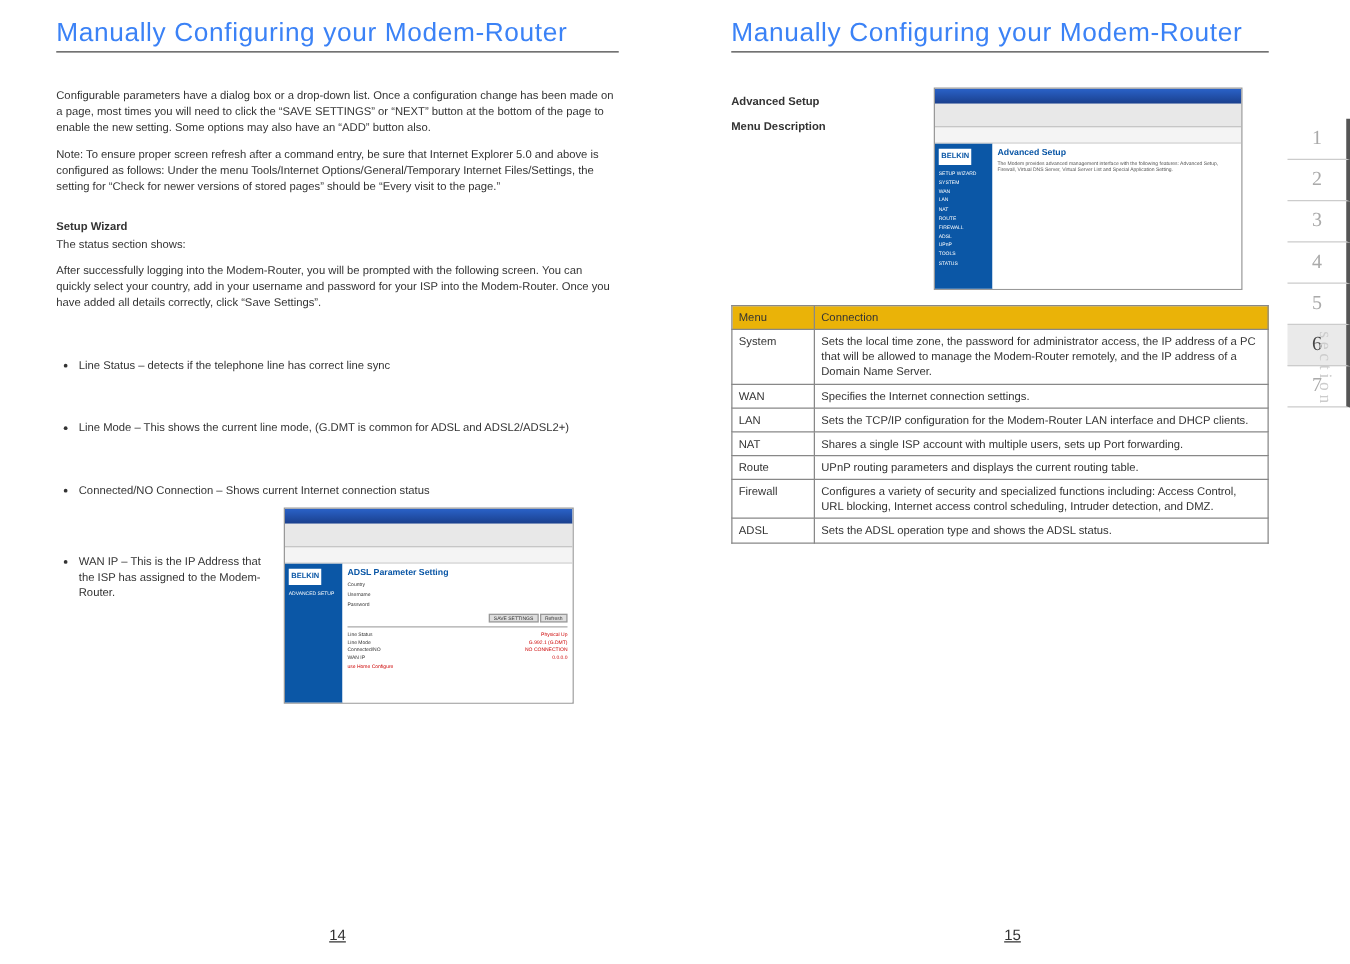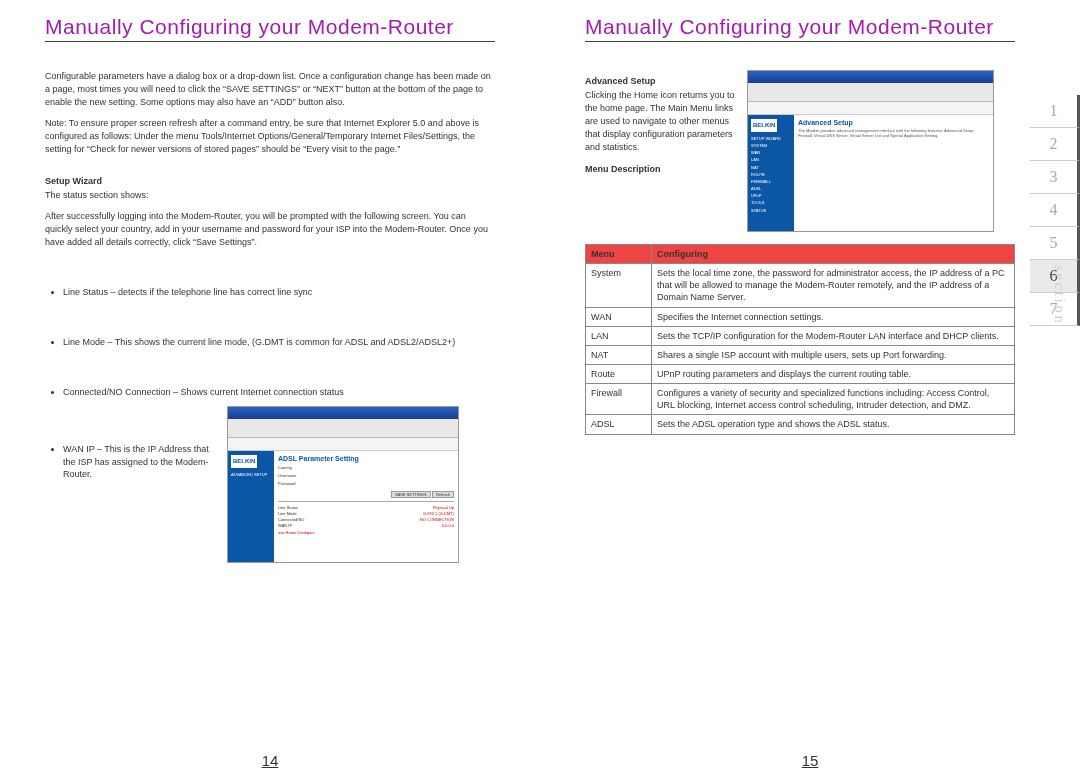--- a/index.html
+++ b/index.html
@@ -22,21 +22,21 @@
     padding: 15px 45px 10px 45px;
     box-sizing: border-box;
     position: relative;
   }
   .page-right { padding-right: 65px; }
   .page-title {
     font-family: "Arial Narrow", Arial, sans-serif;
     font-size: 21px;
     font-weight: 300;
     letter-spacing: 0.5px;
-    color: #a21caf;
+    color: #3b82f6;
     margin: 0 0 2px 0;
   }
   .hr {
     border: none;
     border-top: 1px solid #444;
     margin: 0 0 28px 0;
   }
   .h2 {
     font-weight: bold;
     font-size: 9px;
@@ -101,22 +101,22 @@
     font-size: 9px;
   }
   table.menu-table th, table.menu-table td {
     border: 1px solid #888;
     padding: 3px 5px;
     text-align: left;
     vertical-align: top;
     line-height: 1.35;
   }
   table.menu-table th {
-    background: #ef4444;
-    font-weight: bold;
+    background: #eab308;
+    font-weight: normal;
   }
   table.menu-table th:first-child, table.menu-table td:first-child { width: 55px; }
 
   .section-tabs {
     position: absolute;
     right: 0;
     top: 95px;
     width: 50px;
     display: flex;
     flex-direction: column;
@@ -139,24 +139,24 @@
     top: 265px;
     writing-mode: vertical-rl;
     text-orientation: mixed;
     font-family: "Times New Roman", serif;
     font-size: 14px;
     letter-spacing: 3px;
     color: #ccc;
   }
   .page-number {
     position: absolute;
-    bottom: 2px;
+    bottom: 16px;
     left: 50%;
     transform: translateX(-50%);
-    font-size: 15px;
+    font-size: 12px;
     text-decoration: underline;
   }
 </style>
 </head>
 <body>
 
 <div class="spread">
 
   <div class="page">
     <h1 class="page-title">Manually Configuring your Modem-Router</h1>
@@ -228,21 +228,20 @@
     <div class="page-number">14</div>
   </div>
 
   <div class="page page-right">
     <h1 class="page-title">Manually Configuring your Modem-Router</h1>
     <hr class="hr">
 
     <div class="two-col-right">
       <div class="txt">
         <div class="h2">Advanced Setup</div>
-        <p>Clicking the Home icon returns you to the home page. The Main Menu links are used to navigate to other menus that display configuration parameters and statistics.</p>
         <div class="h2" style="margin-top:10px">Menu Description</div>
       </div>
       <div class="ss-wrap">
         <div class="screenshot">
           <div class="ss-titlebar"></div>
           <div class="ss-toolbar"></div>
           <div class="ss-addr"></div>
           <div class="ss-body">
             <div class="ss-side">
               <div class="ss-logo">BELKIN</div>
@@ -266,21 +265,21 @@
             </div>
           </div>
         </div>
       </div>
     </div>
 
     <table class="menu-table">
       <thead>
         <tr>
           <th>Menu</th>
-          <th>Configuring</th>
+          <th>Connection</th>
         </tr>
       </thead>
       <tbody id="menu-tbody">
           <tr>
             <td>System</td>
             <td>Sets the local time zone, the password for administrator access, the IP address of a PC that will be allowed to manage the Modem-Router remotely, and the IP address of a Domain Name Server.</td>
           </tr>
           <tr>
             <td>WAN</td>
             <td>Specifies the Internet connection settings.</td>

